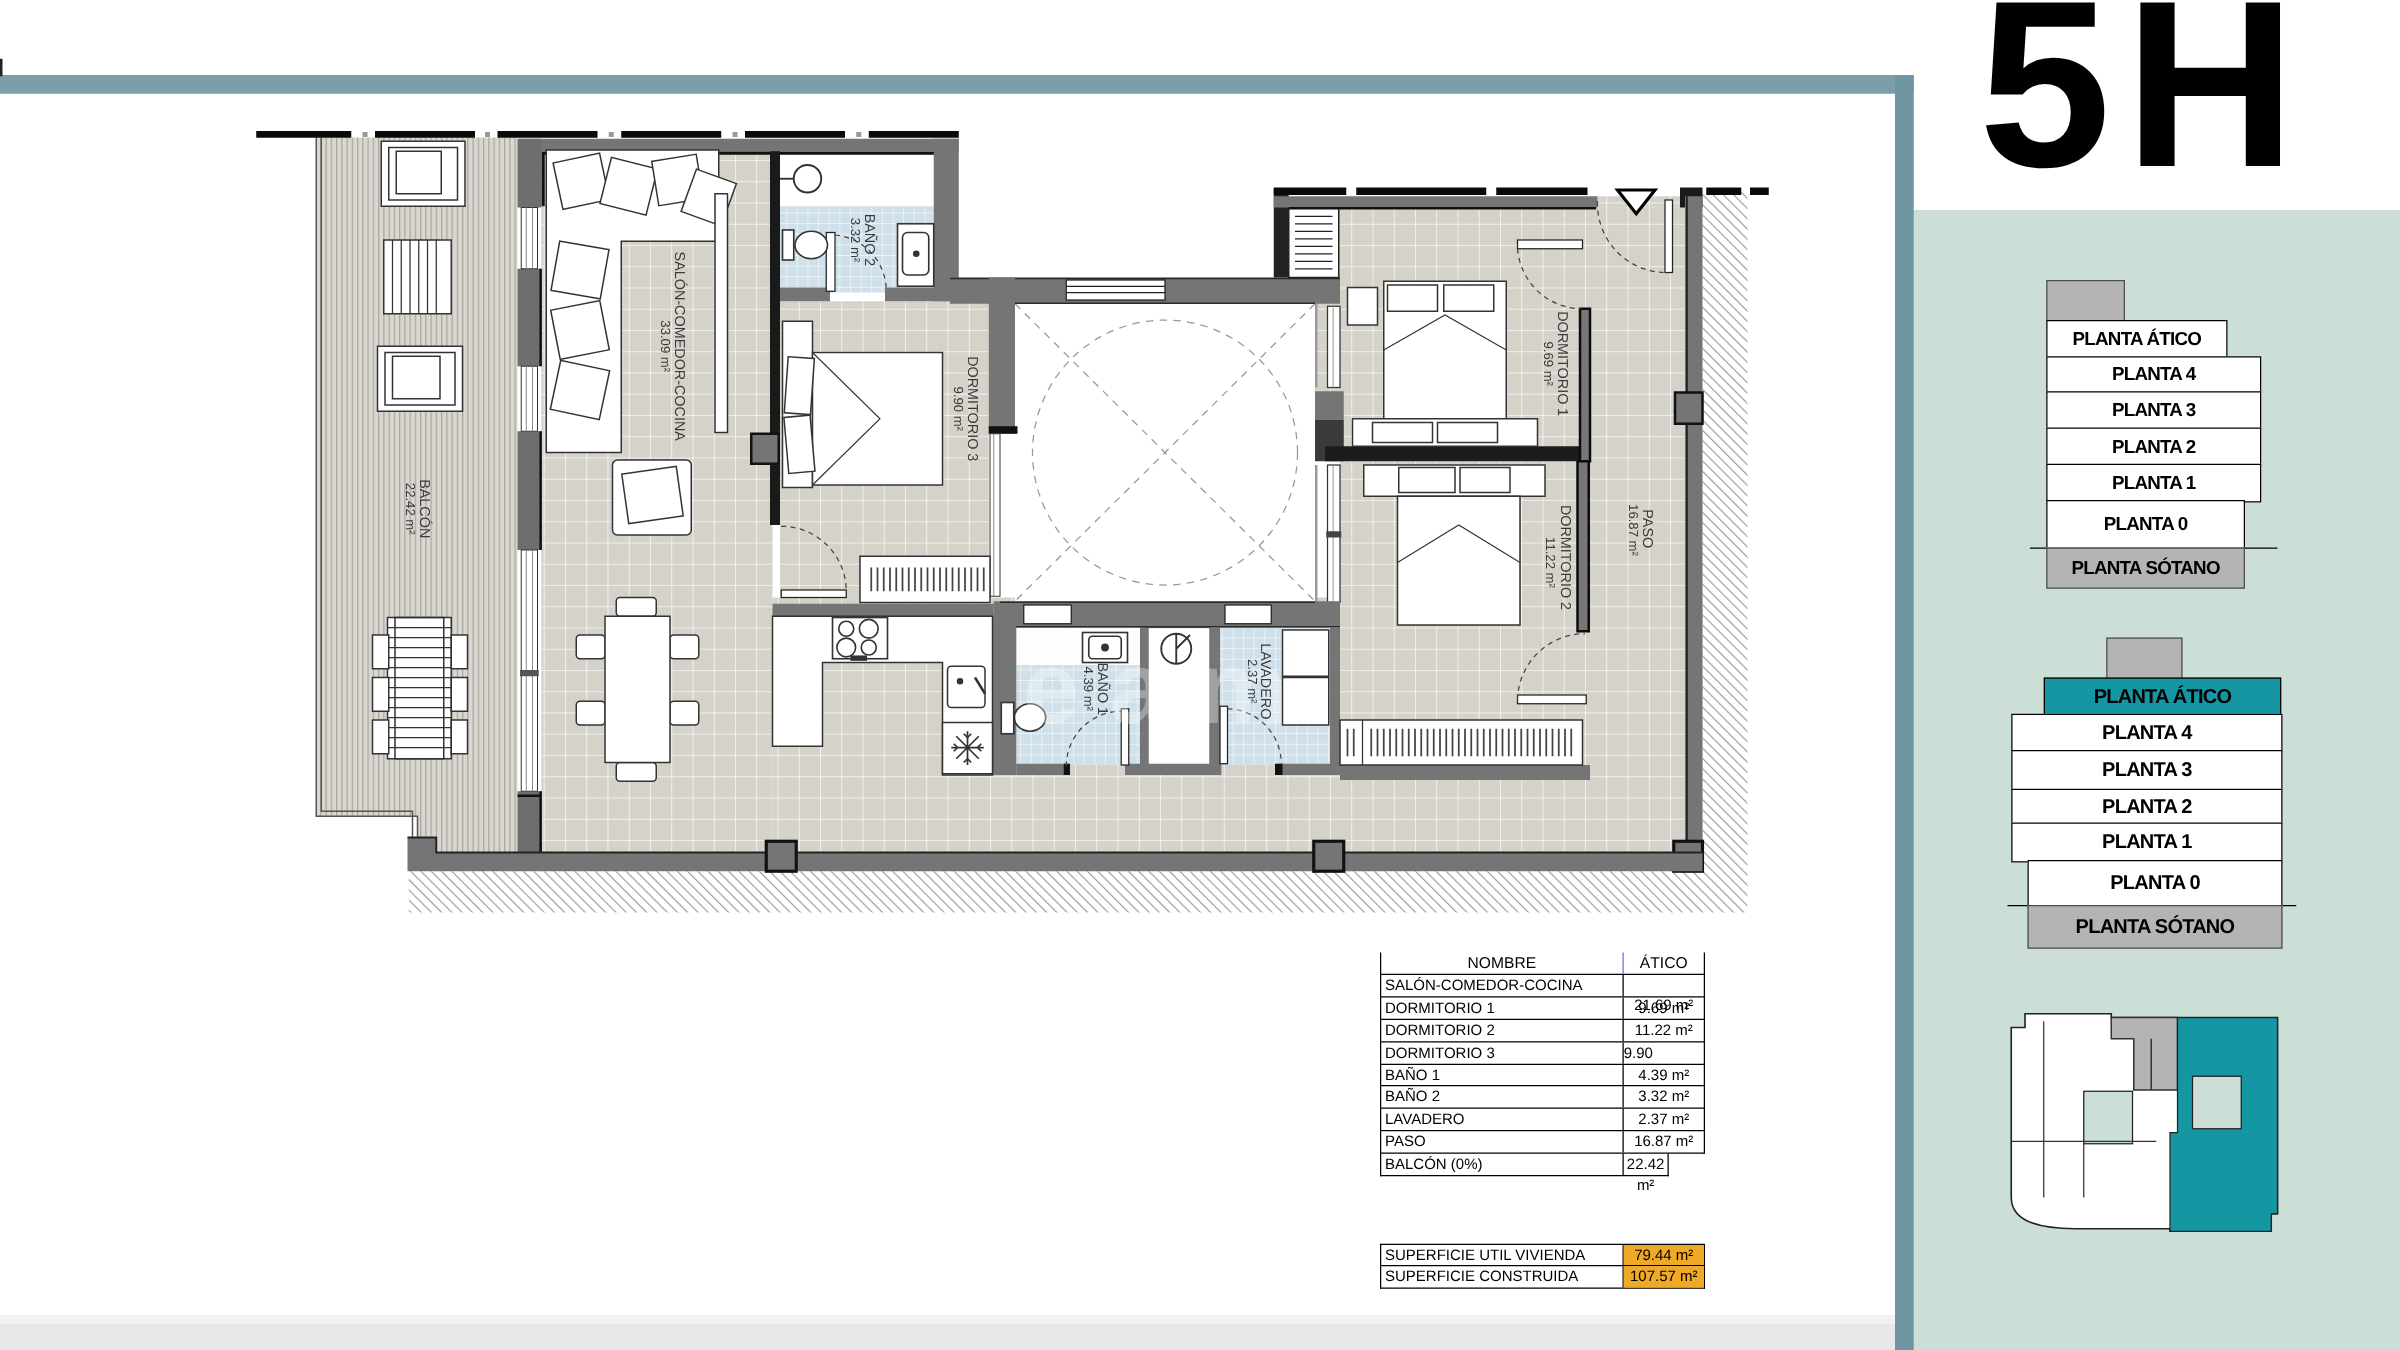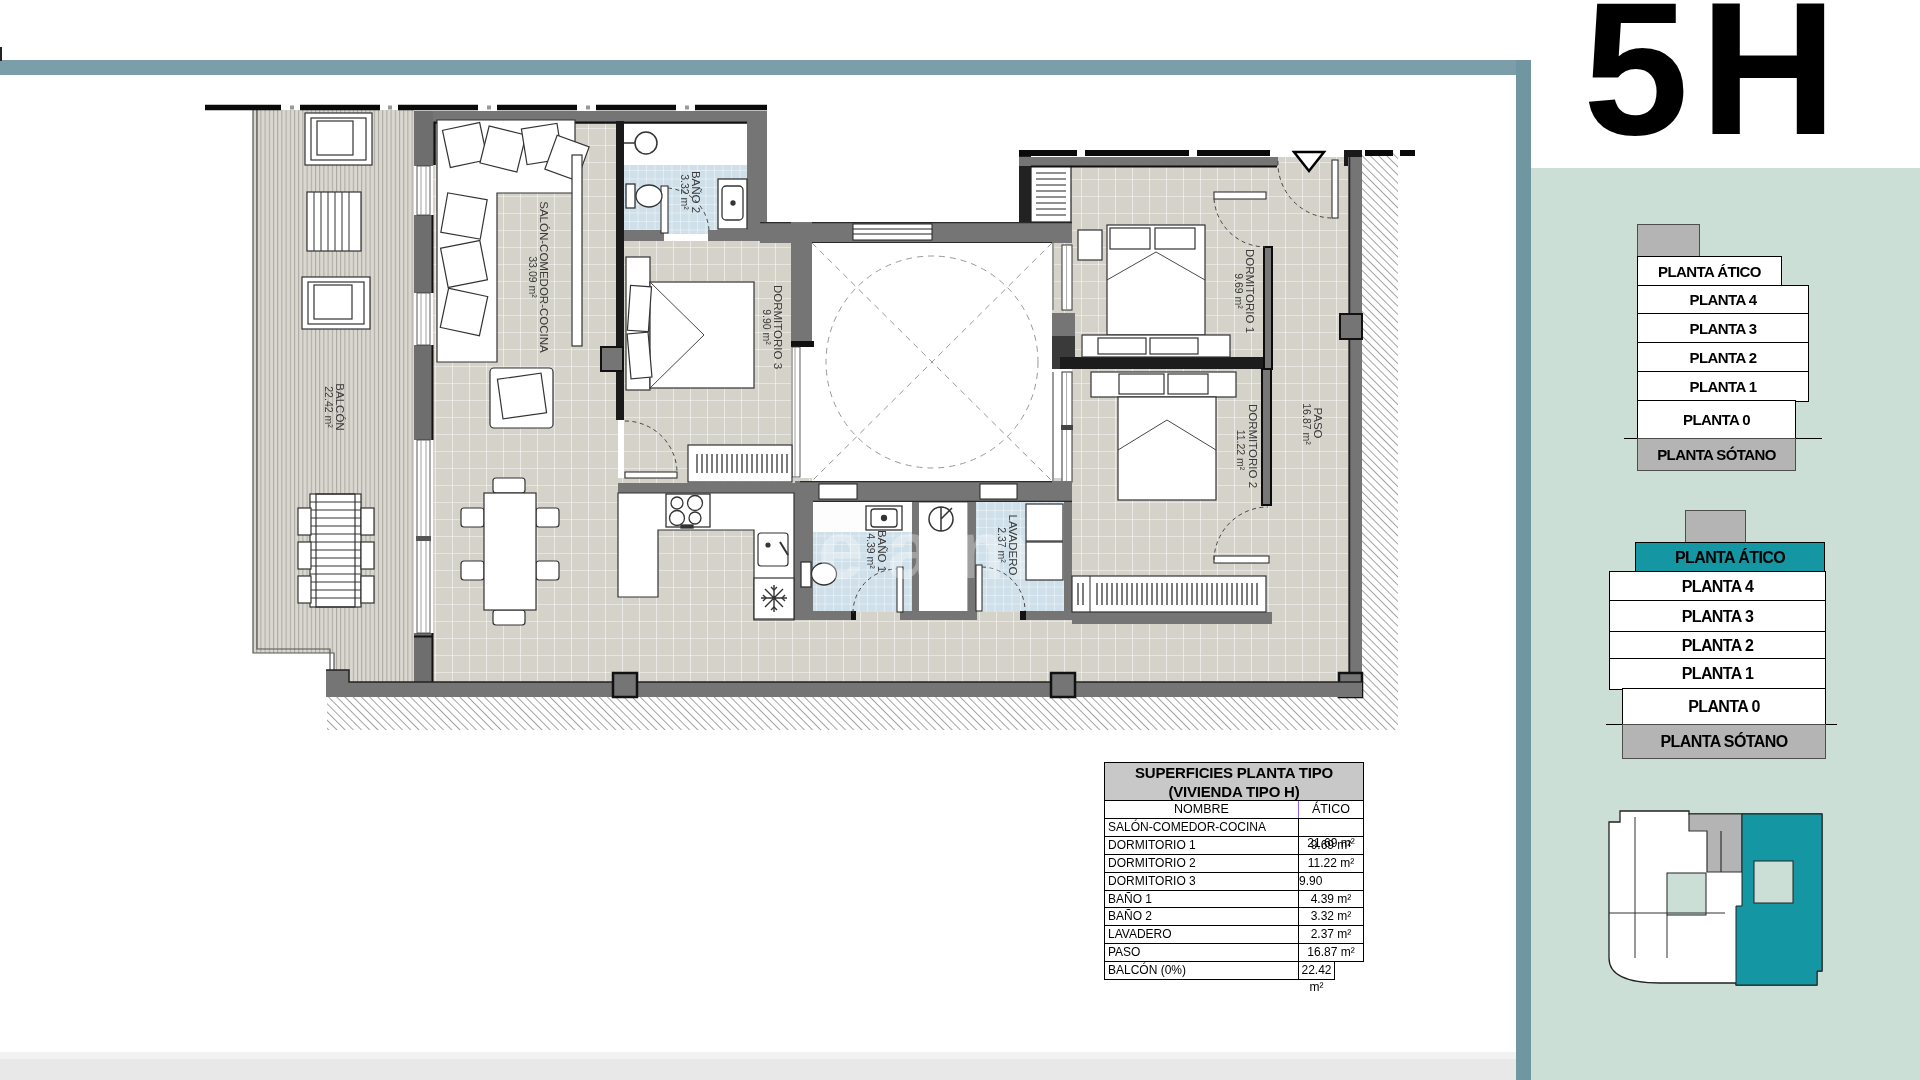--- a/index.html
+++ b/index.html
@@ -509,21 +509,20 @@
 
   <rect x="154" y="56" width="39" height="42" fill="#cbdfd6" stroke="#222" stroke-width="1"></rect>
 
   <rect x="67" y="68" width="39" height="42" fill="#cbdfd6" stroke="#222" stroke-width="1"></rect>
 
   <path d="M35 12 V153 M9 108 H125 M67 110 V153" fill="none" stroke="#333" stroke-width="1"></path>
 </svg>
 
 <div class="abs" style="left:1104px;top:762px;width:261px;color:#000;">
 
-  <div style="box-sizing:border-box;width:260px;height:39px;background:#c8c8c8;border:1.5px solid #000;font-size:15px;font-weight:bold;text-align:center;line-height:18.5px;padding-top:1px;letter-spacing:-0.2px;">SUPERFICIES PLANTA TIPO<br>(VIVIENDA TIPO H)</div>
 
   <div style="box-sizing:border-box;width:260px;height:18px;border:1px solid #000;border-top:none;display:flex;font-size:12.5px;">
     <div style="box-sizing:border-box;width:194px;border-right:1px solid #8b5cf6;text-align:center;line-height:17px;">NOMBRE</div>
     <div style="box-sizing:border-box;flex:1;text-align:center;line-height:17px;">ÁTICO</div>
   </div>
 
   <div style="font-size:12px;">
   <div style="box-sizing:border-box;width:260px;height:17.9px;border:1px solid #000;border-top:none;display:flex;">
           <div style="box-sizing:border-box;width:194px;border-right:1px solid #000;padding-left:3px;line-height:16.5px;white-space:nowrap;">SALÓN-COMEDOR-COCINA</div>
           <div style="box-sizing:border-box;flex:1;text-align:center;line-height:16.5px;margin-top:16px;">21.69 m²</div>
@@ -556,14 +555,26 @@
           <div style="box-sizing:border-box;width:194px;border-right:1px solid #000;padding-left:3px;line-height:16.5px;white-space:nowrap;">PASO</div>
           <div style="box-sizing:border-box;flex:1;text-align:center;line-height:16.5px;">16.87 m²</div>
         </div>
   <div style="box-sizing:border-box;width:231px;height:17.9px;border:1px solid #000;border-top:none;display:flex;">
           <div style="box-sizing:border-box;width:194px;border-right:1px solid #000;padding-left:3px;line-height:16.5px;white-space:nowrap;">BALCÓN (0%)</div>
           <div style="box-sizing:border-box;flex:1;text-align:center;line-height:16.5px;">22.42 m²</div>
         </div>
   </div>
 </div>
 
-
+<div class="abs" style="left:1104px;top:995px;width:261px;color:#000;font-size:12px;">
+
+  <div style="box-sizing:border-box;width:260px;height:18px;border:1px solid #000;display:flex;">
+    <div style="box-sizing:border-box;width:194px;border-right:1px solid #000;padding-left:3px;line-height:17px;">SUPERFICIE UTIL VIVIENDA</div>
+    <div style="box-sizing:border-box;flex:1;text-align:center;line-height:17px;background:#f0a827;">79.44 m²</div>
+  </div>
+
+  <div style="box-sizing:border-box;width:260px;height:18px;border:1px solid #000;border-top:none;display:flex;">
+    <div style="box-sizing:border-box;width:194px;border-right:1px solid #000;padding-left:3px;line-height:17px;">SUPERFICIE CONSTRUIDA</div>
+    <div style="box-sizing:border-box;flex:1;text-align:center;line-height:17px;background:#f0a827;">107.57 m²</div>
+  </div>
 </div>
 
+</div>
+
 </body></html>

